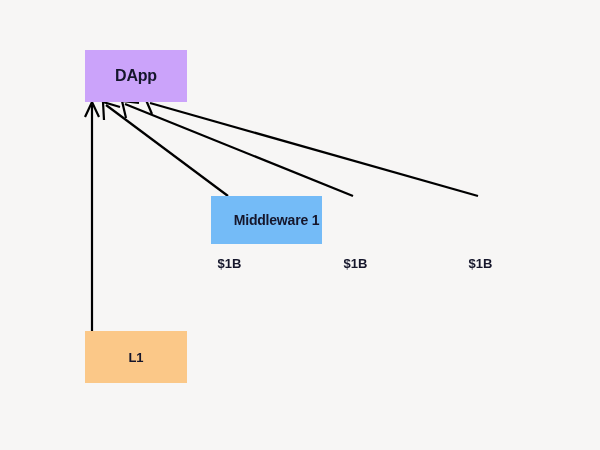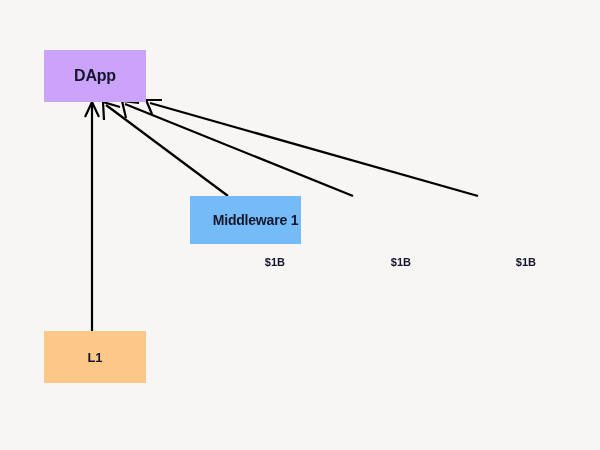--- a/index.html
+++ b/index.html
@@ -29,20 +29,21 @@
     height: 450px;
     pointer-events: none;
   }
   .node {
     position: absolute;
     box-sizing: border-box;
     display: flex;
     align-items: center;
     justify-content: center;
     text-align: center;
+    margin-left: 41px;
   }
   .node-label {
     font-weight: bold;
     color: #15162b;
     letter-spacing: -0.2px;
     line-height: 1;
   }
   .node-dapp {
     left: 44px;
     top: 50px;
@@ -59,27 +60,27 @@
     background: #fbc888;
   }
   .node-l1 .node-label { font-size: 13px; }
   .node-mw {
     top: 196px;
     width: 111px;
     height: 48px;
     background: #74bbf7;
   }
   .node-mw .node-label { font-size: 14px; }
-  .node-mw-1 { left: 190px; padding-left: 20px; }
+  .node-mw-1 { left: 170px; padding-left: 20px; }
   .node-mw-2 { left: 300px; }
   .node-mw-3 { left: 425px; }
   .cost-label {
     position: absolute;
-    text-align: right;
-    font-size: 11px;
+    text-align: center;
+    font-size: 13px;
     font-weight: bold;
     color: #15162b;
     line-height: 1;
   }
   .cost-mw {
     top: 257px;
     width: 111px;
   }
   .cost-mw-1 { left: 174px; }
   .cost-mw-2 { left: 300px; }

